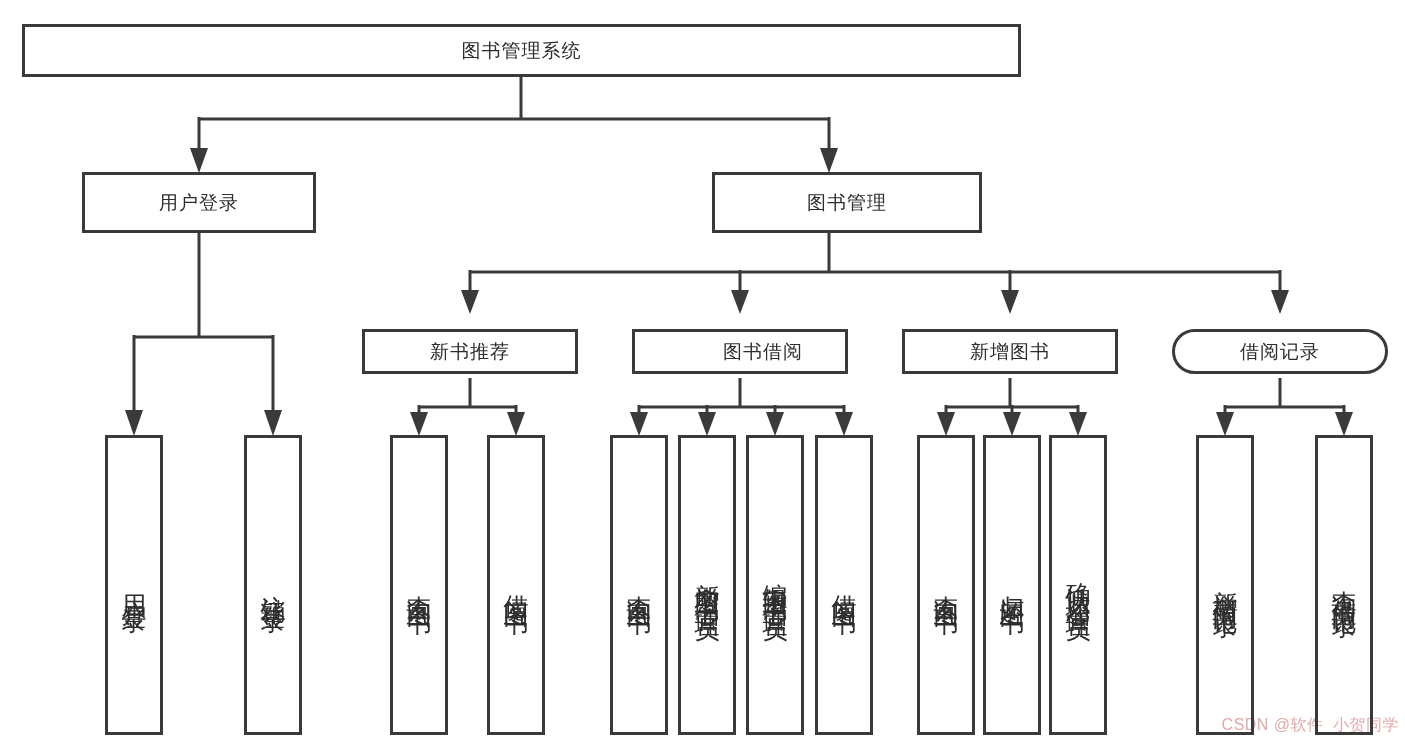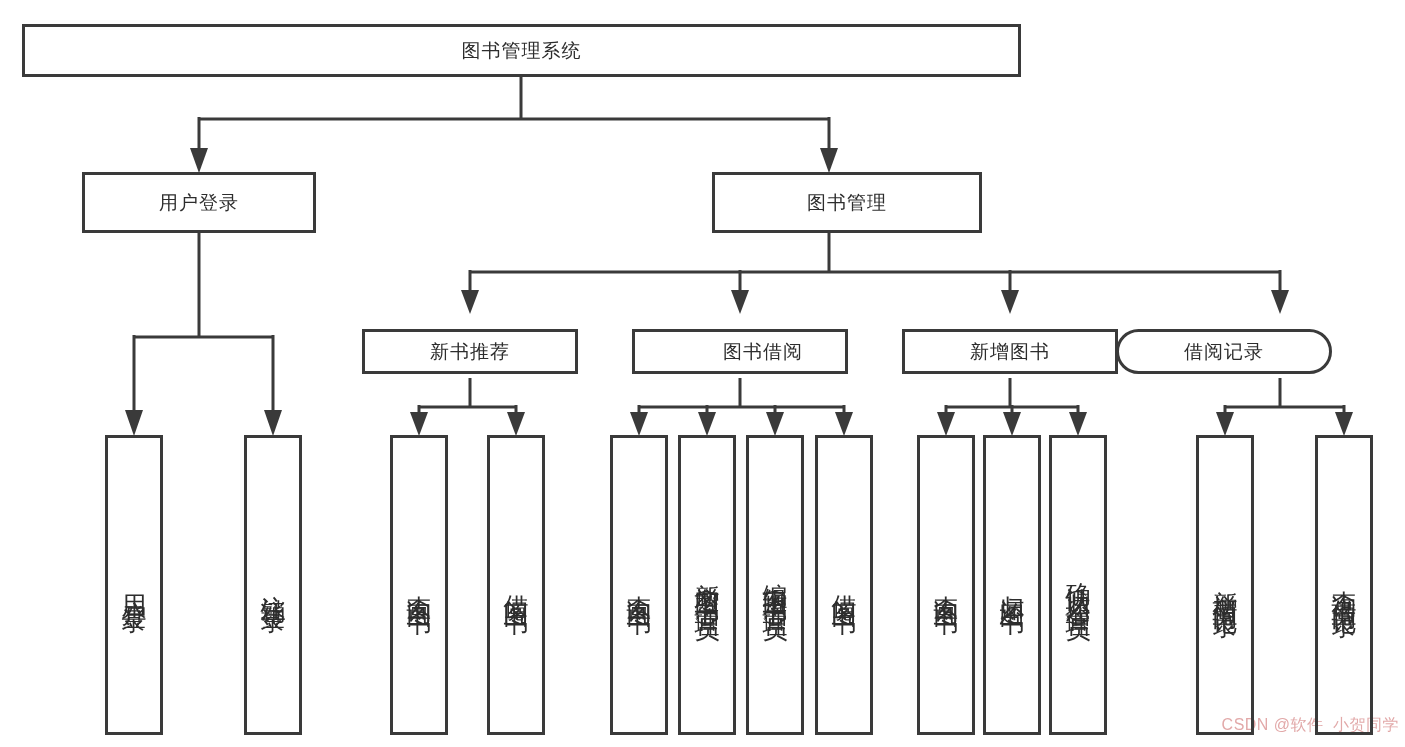--- a/index.html
+++ b/index.html
@@ -30,21 +30,21 @@
     line-height:1;
   }
   
   .n-root   { left:22px;  top:24px;  width:999px; height:53px; }
   .n-login  { left:82px;  top:172px; width:234px; height:61px; }
   .n-mgmt   { left:712px; top:172px; width:270px; height:61px; }
   .lvl3     { top:313px; width:216px; height:45px;margin-top:16px; }
   .n-newbook{ left:362px; }
   .n-borrow { left:632px;padding-left:46px; }
   .n-current{ left:902px; }
-  .n-record { left:1116px;border-radius:28px; }
+  .n-record { left:1172px;border-radius:28px; }
   .leaf     { top:435px; width:58px; height:300px; }
   .l-ul1 { left:105px; }  .l-ul2 { left:244px; }
   .l-nb1 { left:390px; }  .l-nb2 { left:487px; }
   .l-bb1 { left:610px; }  .l-bb2 { left:678px; }
   .l-bb3 { left:746px; }  .l-bb4 { left:815px; }
   .l-cb1 { left:917px; }  .l-cb2 { left:983px; }
   .l-cb3 { left:1049px; } .l-cb4 { left:1196px; } .l-cb5 { left:1315px; }
   .wire  { stroke:#3a3a3a; stroke-width:3; fill:none; }
   .ahead { fill:#3a3a3a; stroke:none; }
   #watermark {

